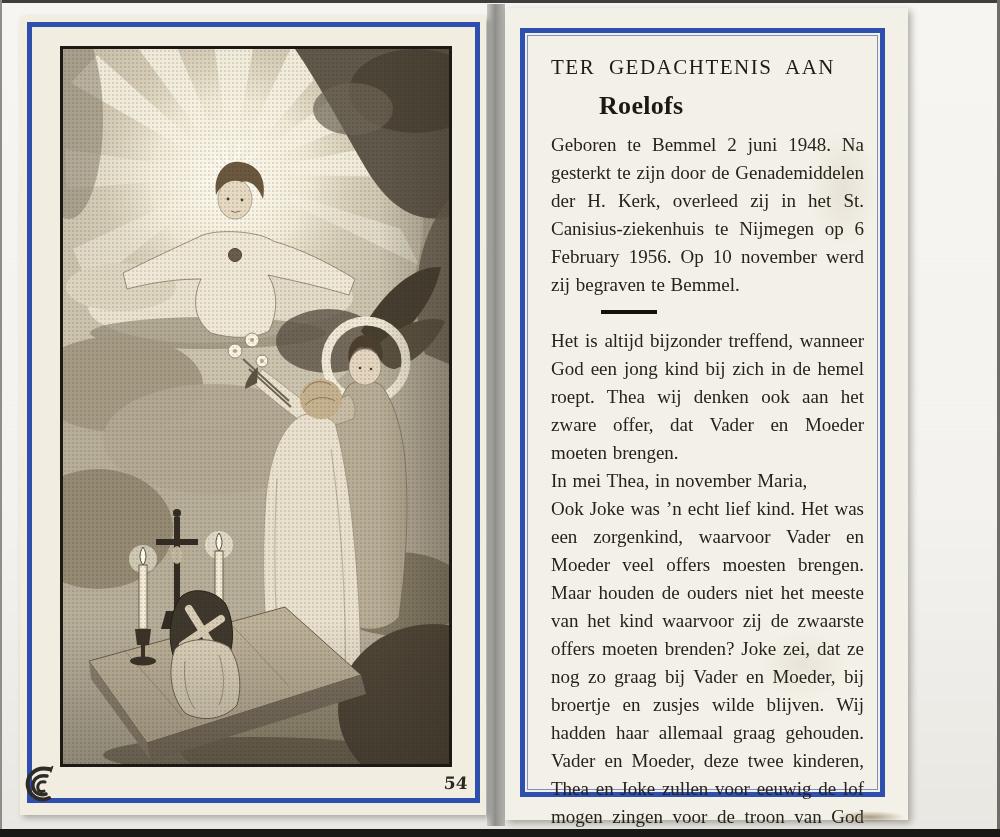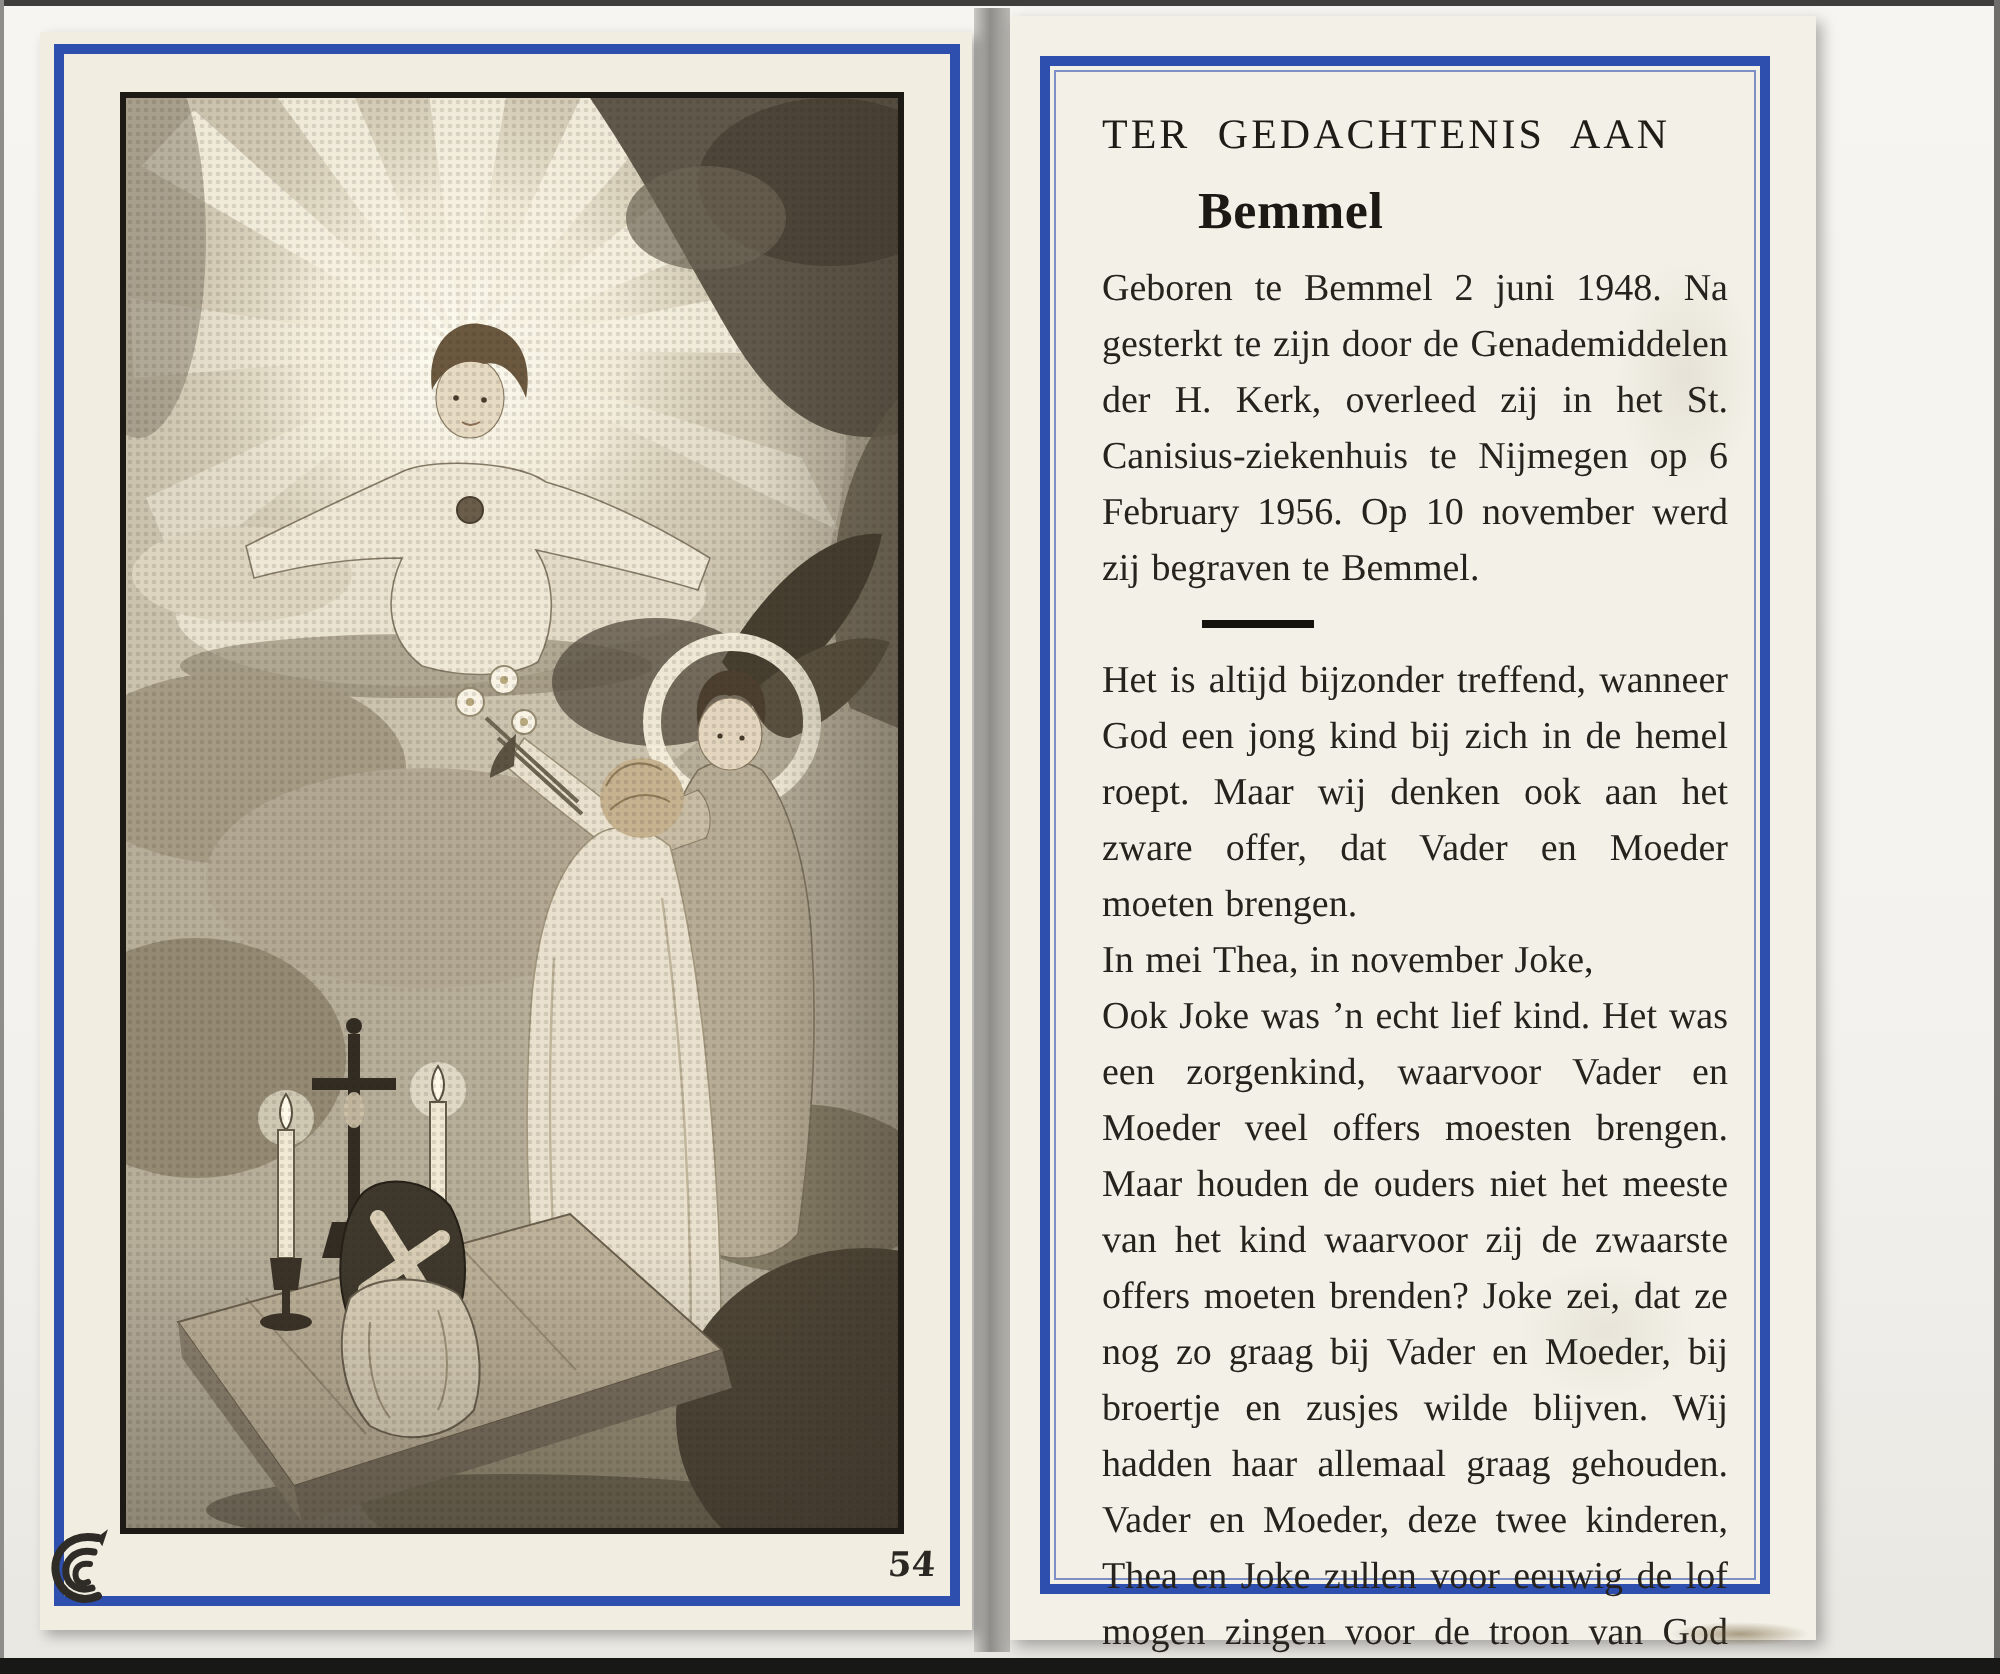--- a/index.html
+++ b/index.html
@@ -269,29 +269,29 @@
   <div class="card-right">
     <div class="stain stain-1"></div>
     <div class="stain stain-2"></div>
 
     <div class="frame-right">
       <div class="text-block">
 
         <div class="memorial-header">TER GEDACHTENIS AAN</div>
 
         <div class="deceased-name">
-          <span class="name-line-2">Bemmel</span>
+          <span class="name-line-2">Roelofs</span>
         </div>
 
         <p class="body-text notice">Geboren te Bemmel 2 juni 1948. Na gesterkt te zijn door de Genademiddelen der H. Kerk, overleed zij in het St. Canisius-ziekenhuis te Nijmegen op 6 February 1956. Op 10 november werd zij begraven te Bemmel.</p>
 
         <div class="divider"></div>
 
-        <p class="body-text">Het is altijd bijzonder treffend, wanneer God een jong kind bij zich in de hemel roept. Maar wij denken ook aan het zware offer, dat Vader en Moeder moeten brengen.</p>
-        <p class="body-text">In mei Thea, in november Joke,</p>
+        <p class="body-text">Het is altijd bijzonder treffend, wanneer God een jong kind bij zich in de hemel roept. Thea wij denken ook aan het zware offer, dat Vader en Moeder moeten brengen.</p>
+        <p class="body-text">In mei Thea, in november Maria,</p>
         <p class="body-text">Ook Joke was ’n echt lief kind. Het was een zorgenkind, waarvoor Vader en Moeder veel offers moesten brengen. Maar houden de ouders niet het meeste van het kind waarvoor zij de zwaarste offers moeten brenden? Joke zei, dat ze nog zo graag bij Vader en Moeder, bij broertje en zusjes wilde blijven. Wij hadden haar allemaal graag gehouden. Vader en Moeder, deze twee kinderen, Thea en Joke zullen voor eeuwig de lof mogen zingen voor de troon van God en zullen bidden voor Vader en Moeder, broertje en zusjes. Zij zullen God eeuwig danken voor uw liefdevolle zorgen.</p>
       </div>
     </div>
     <div class="smudge"></div>
   </div>
 
   <div class="scan-edge edge-bottom"></div>
 </div>
 
 </body></html>

